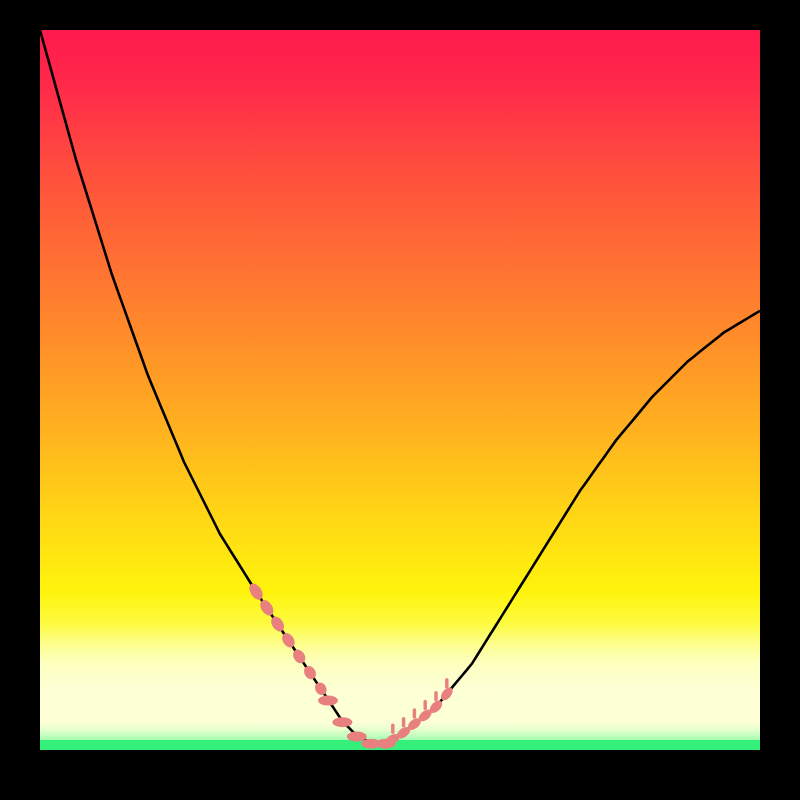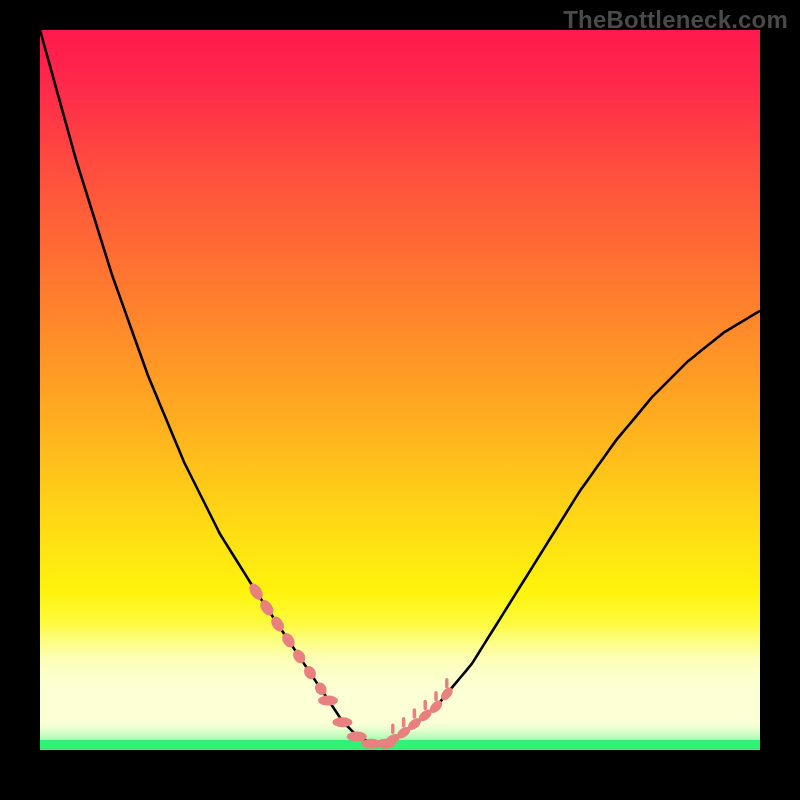--- a/index.html
+++ b/index.html
@@ -90,21 +90,20 @@
   .tick {
     stroke: #e98080;
     stroke-width: 3.5;
     stroke-linecap: round;
   }
 </style>
 </head>
 <body>
 
 <div class="outer">
-  <div class="watermark">TheBottleneck.com</div>
 
   <div class="plot">
     <div class="gradient"></div>
     <div class="cream-band"></div>
     <div class="green-strip"></div>
 
     <svg class="curve" viewBox="0 0 720 720" preserveAspectRatio="none">
       <path id="main-curve" fill="none" stroke="#000" stroke-width="2.6" d="M0.0 0.0 L6.0 21.6 L12.0 43.2 L18.0 64.8 L24.0 86.4 L30.0 108.0 L36.0 129.6 L42.0 148.8 L48.0 168.0 L54.0 187.2 L60.0 206.4 L66.0 225.6 L72.0 244.8 L78.0 261.6 L84.0 278.4 L90.0 295.2 L96.0 312.0 L102.0 328.8 L108.0 345.6 L114.0 360.0 L120.0 374.4 L126.0 388.8 L132.0 403.2 L138.0 417.6 L144.0 432.0 L150.0 444.0 L156.0 456.0 L162.0 468.0 L168.0 480.0 L174.0 492.0 L180.0 504.0 L186.0 513.6 L192.0 523.2 L198.0 532.8 L204.0 542.4 L210.0 552.0 L216.0 561.6 L218.4 565.2 L220.8 568.8 L223.2 572.4 L225.6 576.0 L228.0 579.6 L230.4 583.2 L232.8 586.8 L235.2 590.4 L237.6 594.0 L240.0 597.6 L242.4 601.2 L244.8 604.8 L247.2 608.4 L249.6 612.0 L252.0 615.6 L254.4 619.2 L256.8 622.8 L259.2 626.4 L261.6 630.0 L264.0 633.6 L266.4 637.2 L268.8 640.8 L271.2 644.4 L273.6 648.0 L276.0 651.6 L278.4 655.2 L280.8 658.8 L283.2 662.4 L285.6 666.0 L288.0 669.6 L290.4 673.2 L292.8 676.8 L295.2 680.4 L297.6 684.0 L300.0 687.6 L302.4 691.2 L304.8 693.6 L307.2 696.0 L309.6 698.4 L312.0 700.8 L314.4 703.2 L316.8 705.6 L319.2 706.8 L321.6 708.0 L324.0 709.2 L326.4 710.4 L328.8 711.6 L331.2 712.8 L333.6 712.8 L336.0 712.8 L338.4 712.8 L340.8 712.8 L343.2 712.8 L345.6 712.8 L348.0 711.6 L350.4 710.4 L352.8 709.2 L355.2 708.0 L357.6 706.8 L360.0 705.6 L366.0 700.8 L372.0 696.0 L378.0 691.2 L384.0 686.4 L390.0 681.6 L396.0 676.8 L402.0 669.6 L408.0 662.4 L414.0 655.2 L420.0 648.0 L426.0 640.8 L432.0 633.6 L438.0 624.0 L444.0 614.4 L450.0 604.8 L456.0 595.2 L462.0 585.6 L468.0 576.0 L474.0 566.4 L480.0 556.8 L486.0 547.2 L492.0 537.6 L498.0 528.0 L504.0 518.4 L510.0 508.8 L516.0 499.2 L522.0 489.6 L528.0 480.0 L534.0 470.4 L540.0 460.8 L546.0 452.4 L552.0 444.0 L558.0 435.6 L564.0 427.2 L570.0 418.8 L576.0 410.4 L582.0 403.2 L588.0 396.0 L594.0 388.8 L600.0 381.6 L606.0 374.4 L612.0 367.2 L618.0 361.2 L624.0 355.2 L630.0 349.2 L636.0 343.2 L642.0 337.2 L648.0 331.2 L654.0 326.4 L660.0 321.6 L666.0 316.8 L672.0 312.0 L678.0 307.2 L684.0 302.4 L690.0 298.8 L696.0 295.2 L702.0 291.6 L708.0 288.0 L714.0 284.4 L720.0 280.8 "></path>
       <g id="markers-left">
           <ellipse cx="216" cy="561.6" rx="9" ry="5.5" class="marker" transform="rotate(57.17145820858749 216 561.6)"></ellipse>

